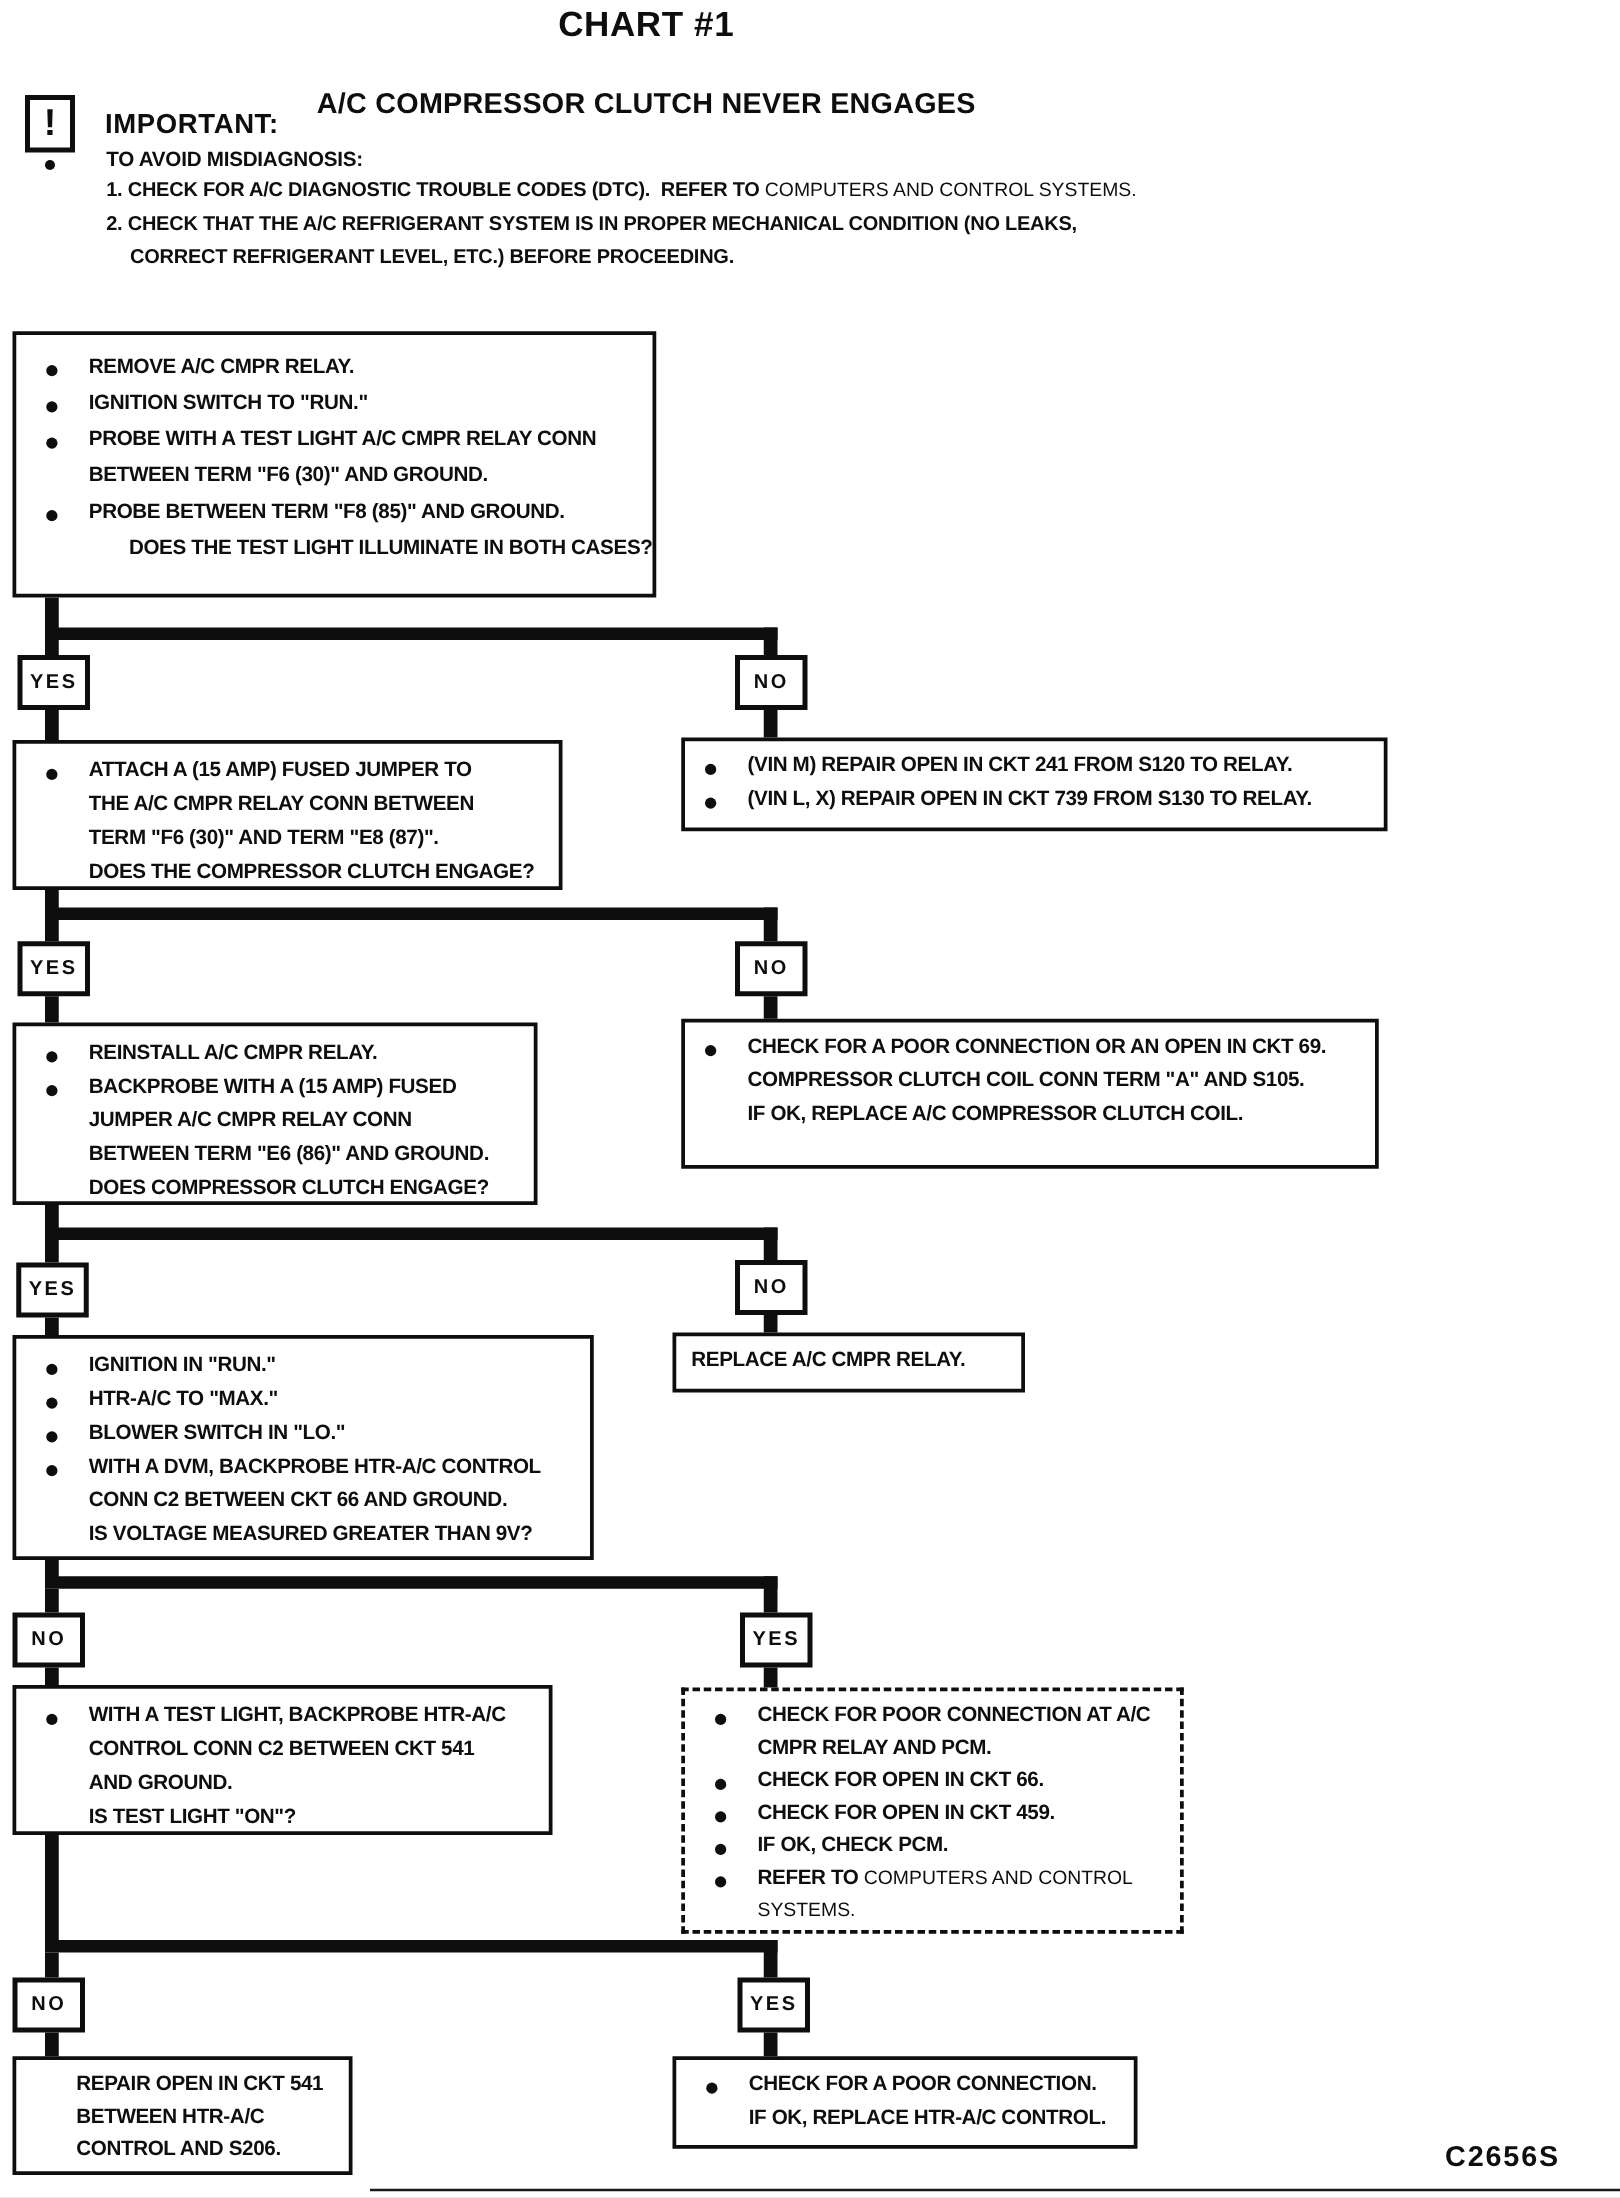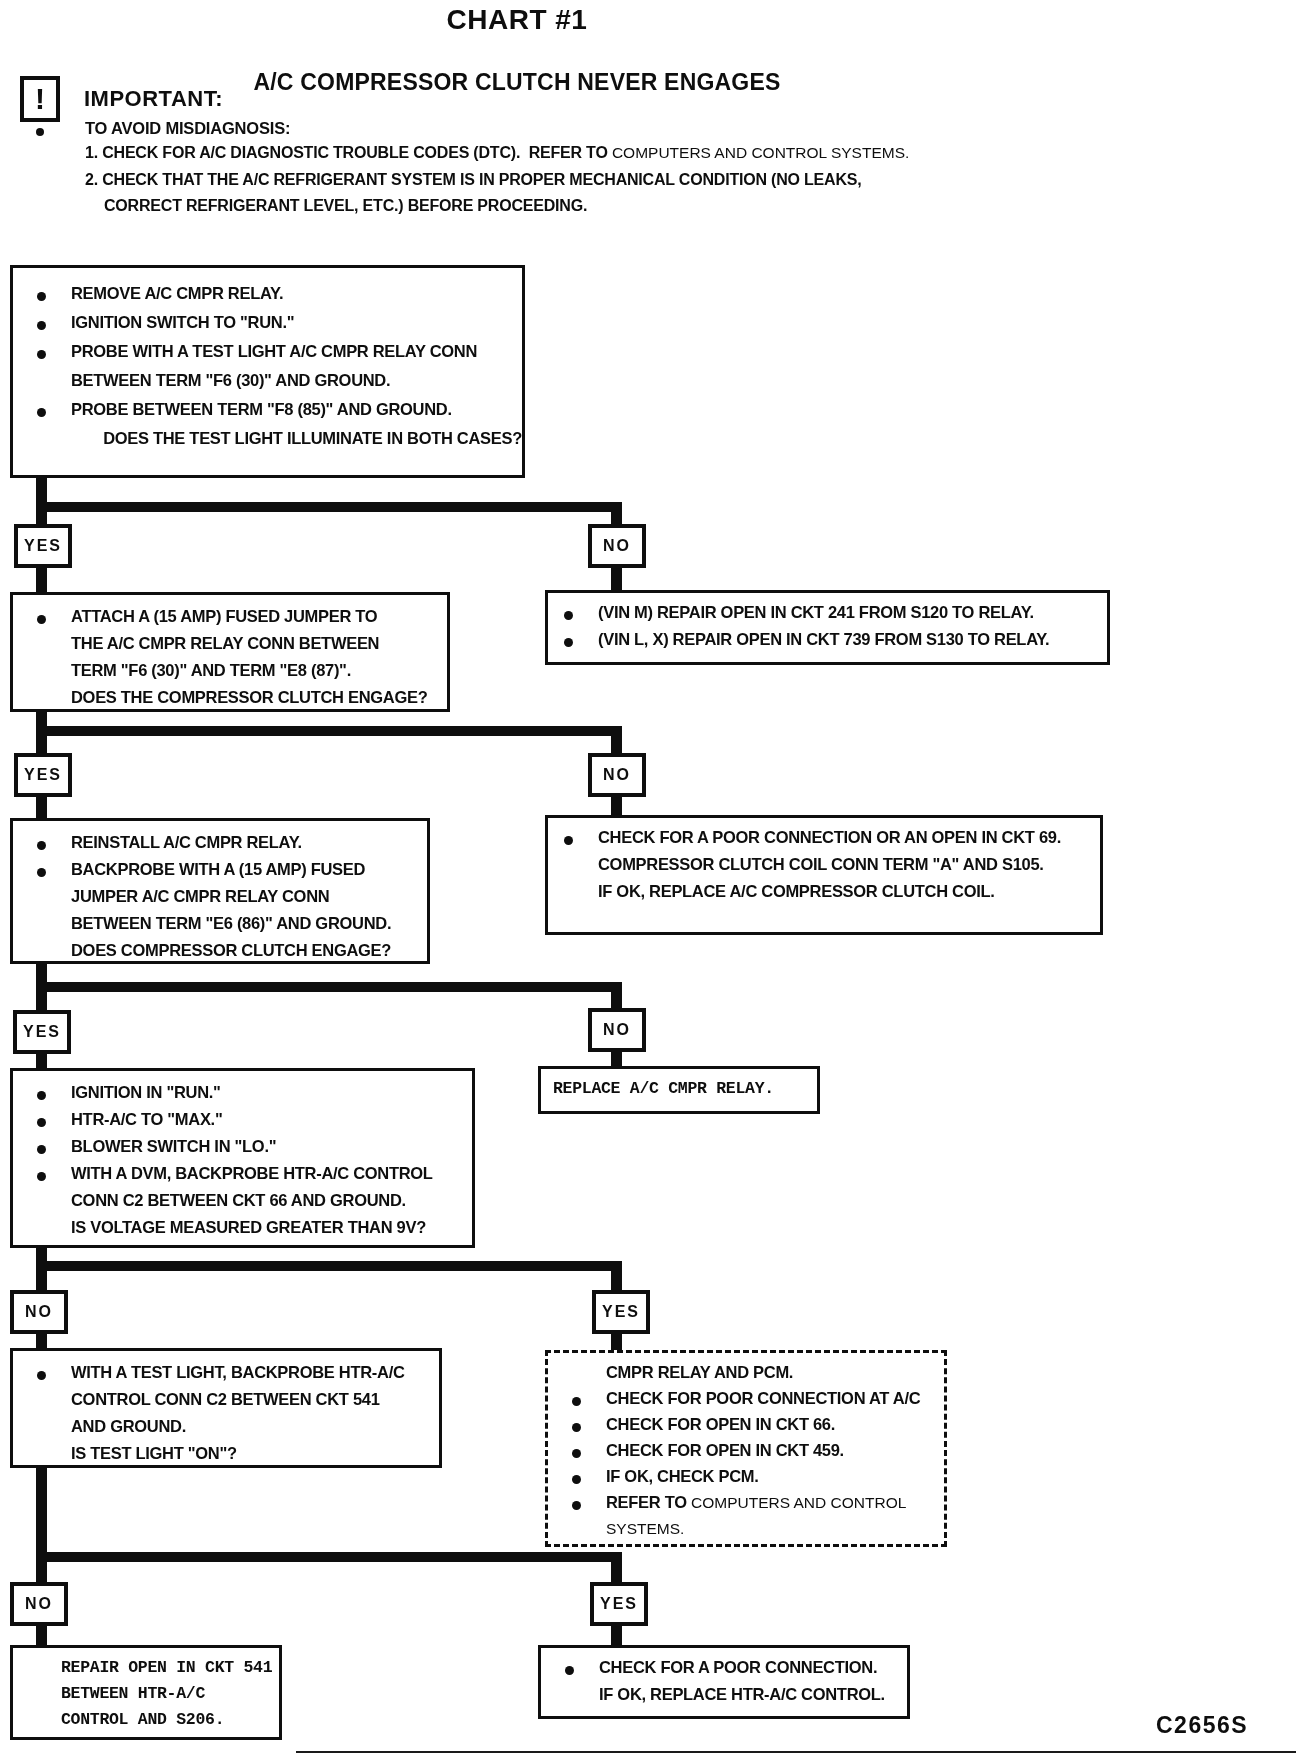--- a/index.html
+++ b/index.html
@@ -22,21 +22,21 @@
   #note-0{top:144px}
   #note-1{top:171px}
   #note-2{top:197px;left:104px}
   .seg-light{font-weight:400;font-size:15.5px;letter-spacing:0;}
   #flowchart{position:absolute;left:0;top:0;width:1296px;height:1758px;}
   .node{position:absolute;border:3px solid #0e0e0e;background:#fff;box-sizing:border-box;overflow:hidden;}
   .node.dashed{border-style:dashed;}
   .fline{position:relative;font-weight:700;font-size:16.5px;letter-spacing:-.3px;white-space:nowrap;}
   .fline .dot{position:absolute;left:24px;top:8px;width:9px;height:9px;border-radius:50%;background:#0e0e0e;}
   .fline.with-bullet,.fline.cont{padding-left:58px;}
-  .fline.plain{padding-left:12px;font-family:Liberation Mono, monospace;}
+  .fline.plain{padding-left:12px;}
   .decision{position:absolute;width:58px;height:44px;border:4px solid #0e0e0e;
     display:flex;align-items:center;justify-content:center;box-sizing:border-box;
     font-weight:700;font-size:16px;letter-spacing:2px;background:#fff;}
   .conn{position:absolute;background:#0e0e0e;}
   .figcode{position:absolute;left:1156px;top:1712px;font-size:23px;letter-spacing:1.5px;font-weight:700;}
   .bottom-rule{position:absolute;left:296px;top:1751px;width:1000px;height:2px;background:#1a1a1a;}
 </style>
 </head>
 <body>
 
@@ -96,22 +96,22 @@
       <div class="node" style="left: 538px; top: 1066px; width: 282px; height: 48px; padding-top: 10px;">
         <div class="fline plain" style="height: 27px;"><span>REPLACE A/C CMPR RELAY.</span></div>
       </div>
       <div class="node" style="left: 10px; top: 1348px; width: 432px; height: 120px; padding-top: 12px;">
         <div class="fline with-bullet" style="height: 27px;"><span class="dot"></span><span>WITH A TEST LIGHT, BACKPROBE HTR-A/C</span></div>
         <div class="fline cont" style="height: 27px;"><span>CONTROL CONN C2 BETWEEN CKT 541</span></div>
         <div class="fline cont" style="height: 27px;"><span>AND GROUND.</span></div>
         <div class="fline cont" style="height: 27px;"><span>IS TEST LIGHT "ON"?</span></div>
       </div>
       <div class="node dashed" style="left: 545px; top: 1350px; width: 402px; height: 197px; padding-top: 10px;">
+        <div class="fline with-bullet" style="height: 26px;"><span class="dot"></span><span>CHECK FOR POOR CONNECTION AT A/C</span></div>
         <div class="fline cont" style="height: 26px;"><span>CMPR RELAY AND PCM.</span></div>
-        <div class="fline with-bullet" style="height: 26px;"><span class="dot"></span><span>CHECK FOR POOR CONNECTION AT A/C</span></div>
         <div class="fline with-bullet" style="height: 26px;"><span class="dot"></span><span>CHECK FOR OPEN IN CKT 66.</span></div>
         <div class="fline with-bullet" style="height: 26px;"><span class="dot"></span><span>CHECK FOR OPEN IN CKT 459.</span></div>
         <div class="fline with-bullet" style="height: 26px;"><span class="dot"></span><span>IF OK, CHECK PCM.</span></div>
         <div class="fline with-bullet" style="height: 26px;"><span class="dot"></span><span>REFER TO </span><span class="seg-light">COMPUTERS AND CONTROL</span></div>
         <div class="fline cont" style="height: 26px;"><span class="seg-light">SYSTEMS.</span></div>
       </div>
       <div class="node" style="left: 10px; top: 1645px; width: 272px; height: 95px; padding-top: 10px; padding-left: 36px;">
         <div class="fline plain" style="height: 26px;"><span>REPAIR OPEN IN CKT 541</span></div>
         <div class="fline plain" style="height: 26px;"><span>BETWEEN HTR-A/C</span></div>
         <div class="fline plain" style="height: 26px;"><span>CONTROL AND S206.</span></div>

